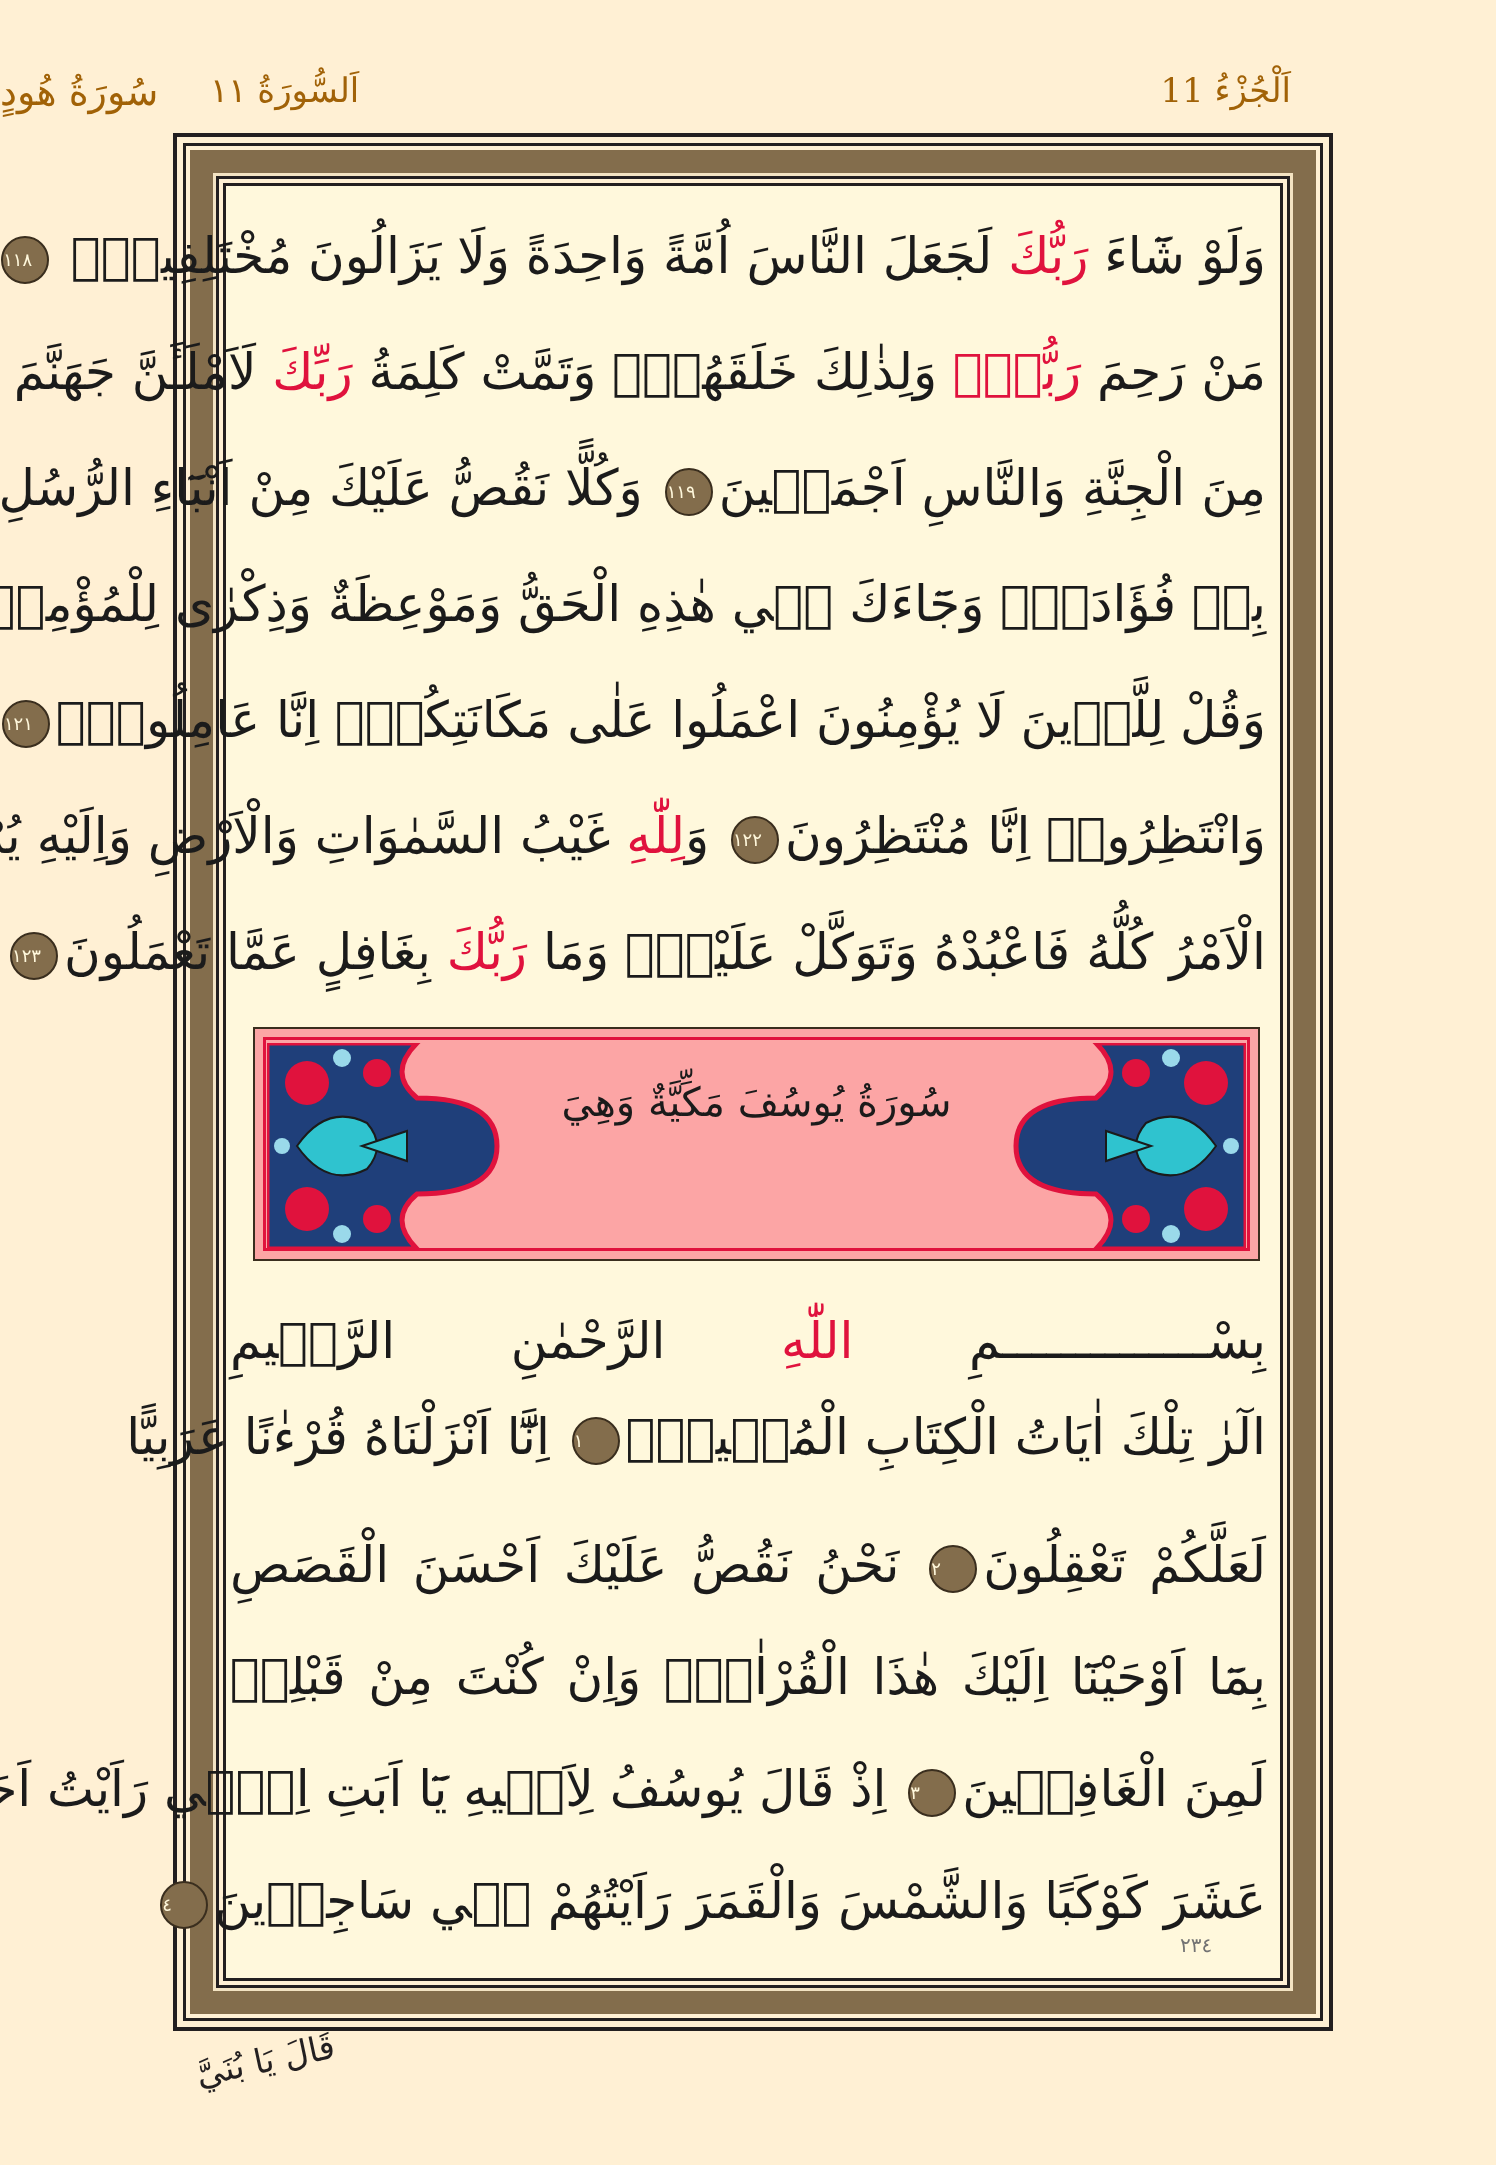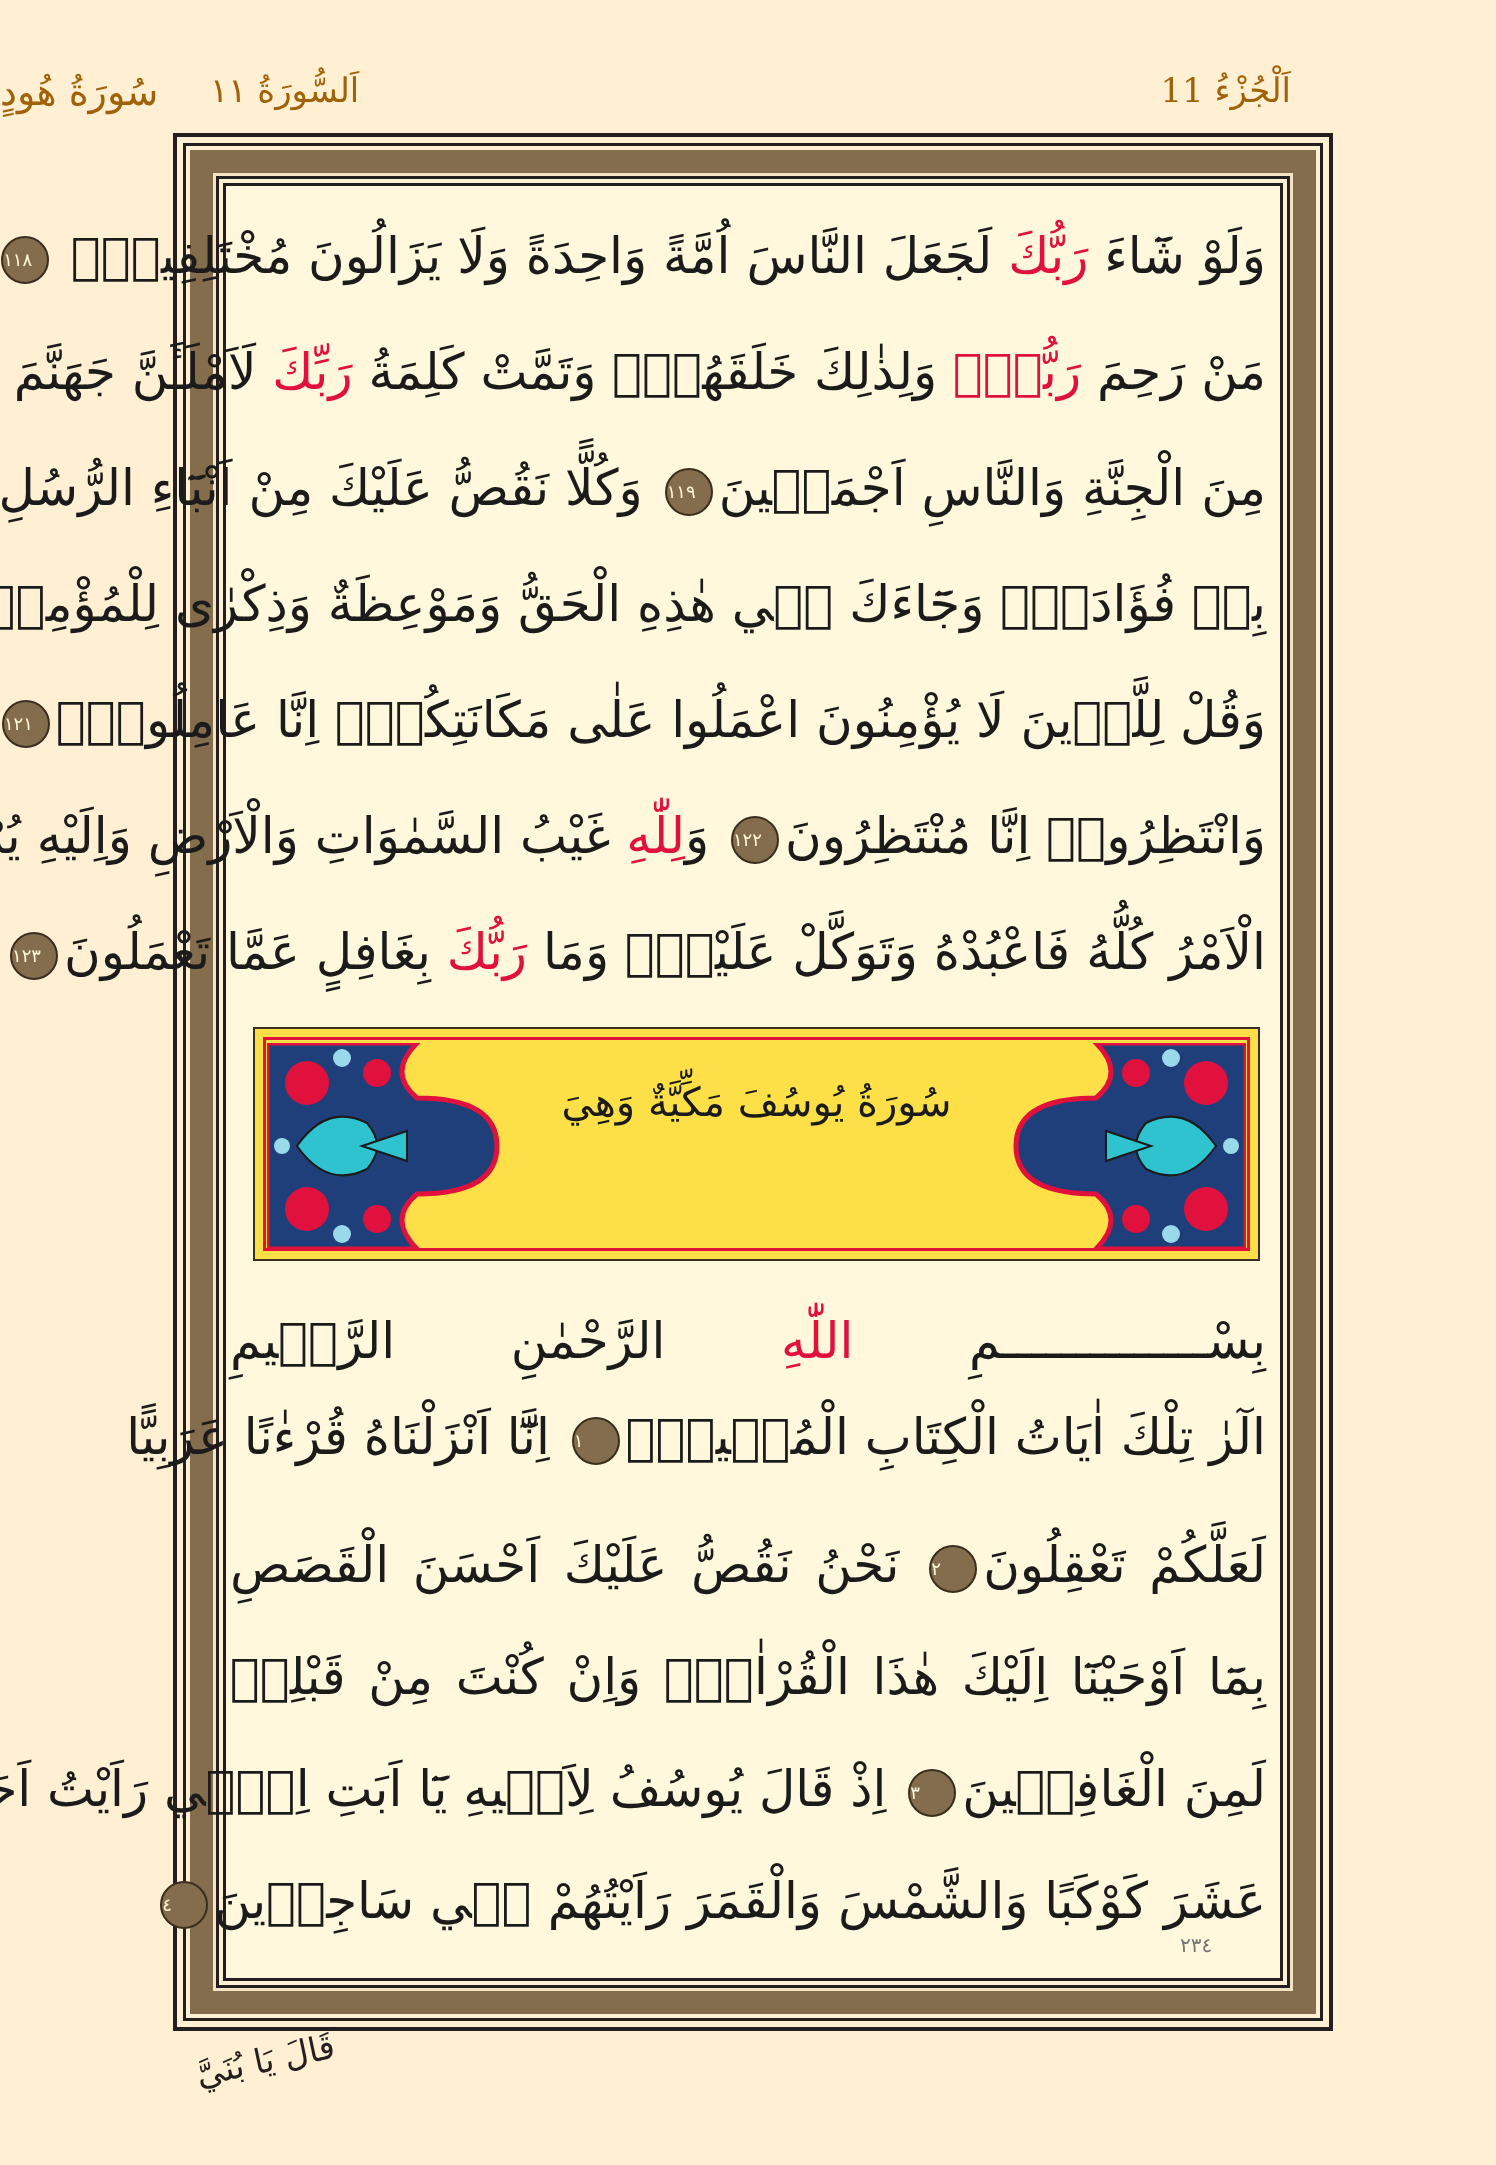--- a/index.html
+++ b/index.html
@@ -25,21 +25,21 @@
   .text-area { position:absolute; left:230px; width:1036px; top:200px; }
   .line { position:absolute; left:0; right:0; height:112px; direction:rtl; text-align:justify;
     text-align-last:justify; font-family:"DejaVu Serif", serif; font-size:50px; line-height:112px;
     color:#1b1b1b; white-space:nowrap; }
   .red { color:#e0123d; }
   .marker { display:inline-block; width:44px; height:44px; border-radius:50%; background:#836d4c;
     border:2px solid #3a2e1e; color:#fff8dc; font-size:18px; line-height:44px; text-align:right;
     vertical-align:middle; margin:0 6px; box-shadow:0 0 0 2px #836d4c inset; font-family:"DejaVu Sans", sans-serif; direction:ltr; }
 
   .sura-panel { position:absolute; left:253px; top:1027px; width:1007px; height:234px;
-    background:#fde047; border:2px solid #3a2e1e; box-sizing:border-box; }
+    background:#fca5a5; border:2px solid #3a2e1e; box-sizing:border-box; }
   .sura-panel .red-frame { position:absolute; left:8px; top:8px; right:8px; bottom:8px; border:3px solid #e0123d; }
   .orn { position:absolute; top:14px; bottom:14px; width:240px; }
   .orn-left { left:12px; }
   .orn-right { right:12px; }
   .sura-title { position:absolute; left:260px; right:260px; top:40px; bottom:30px; direction:rtl;
     text-align:center; font-family:"DejaVu Serif", serif; font-size:40px; line-height:66px; color:#1b1b1b; }
 
   .footer-catch { position:absolute; left:195px; top:2040px; font-size:34px; direction:rtl;
     transform:rotate(-12deg); font-family:"DejaVu Serif", serif; color:#231f20; }
   .footer-page { position:absolute; left:1180px; top:1933px; font-size:20px; font-family:"DejaVu Serif", serif; color:#737373; direction:rtl; }

